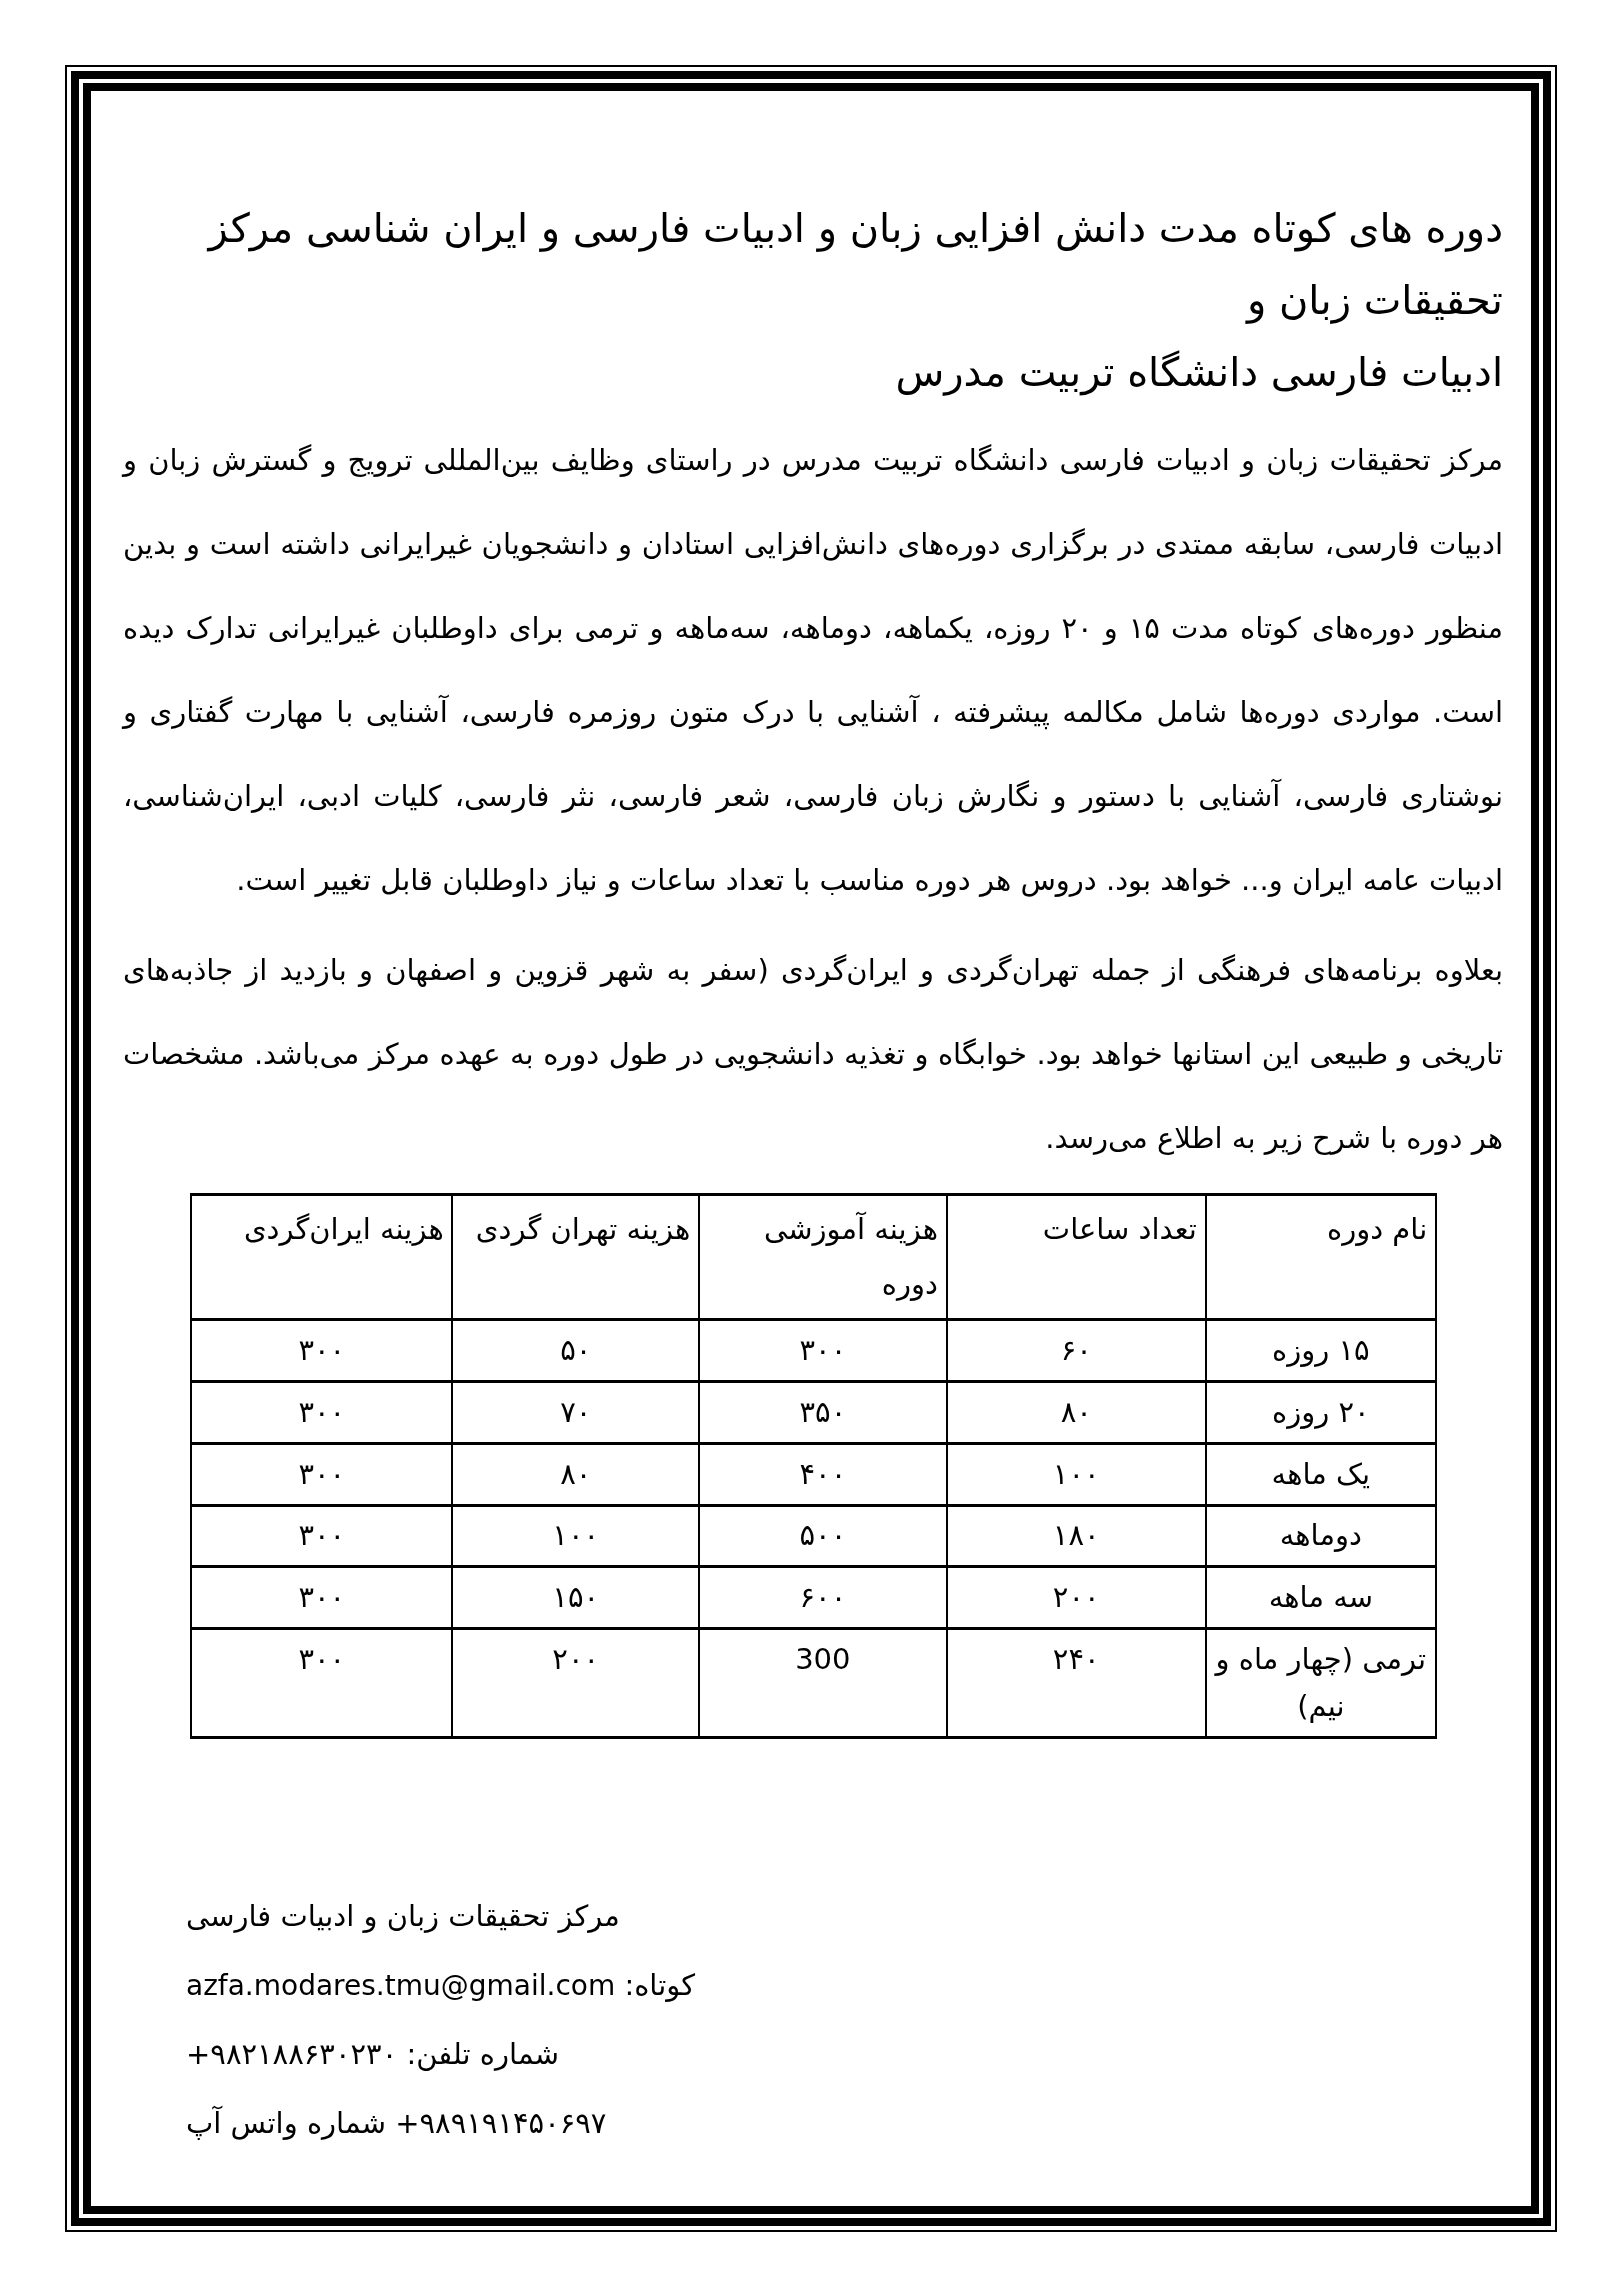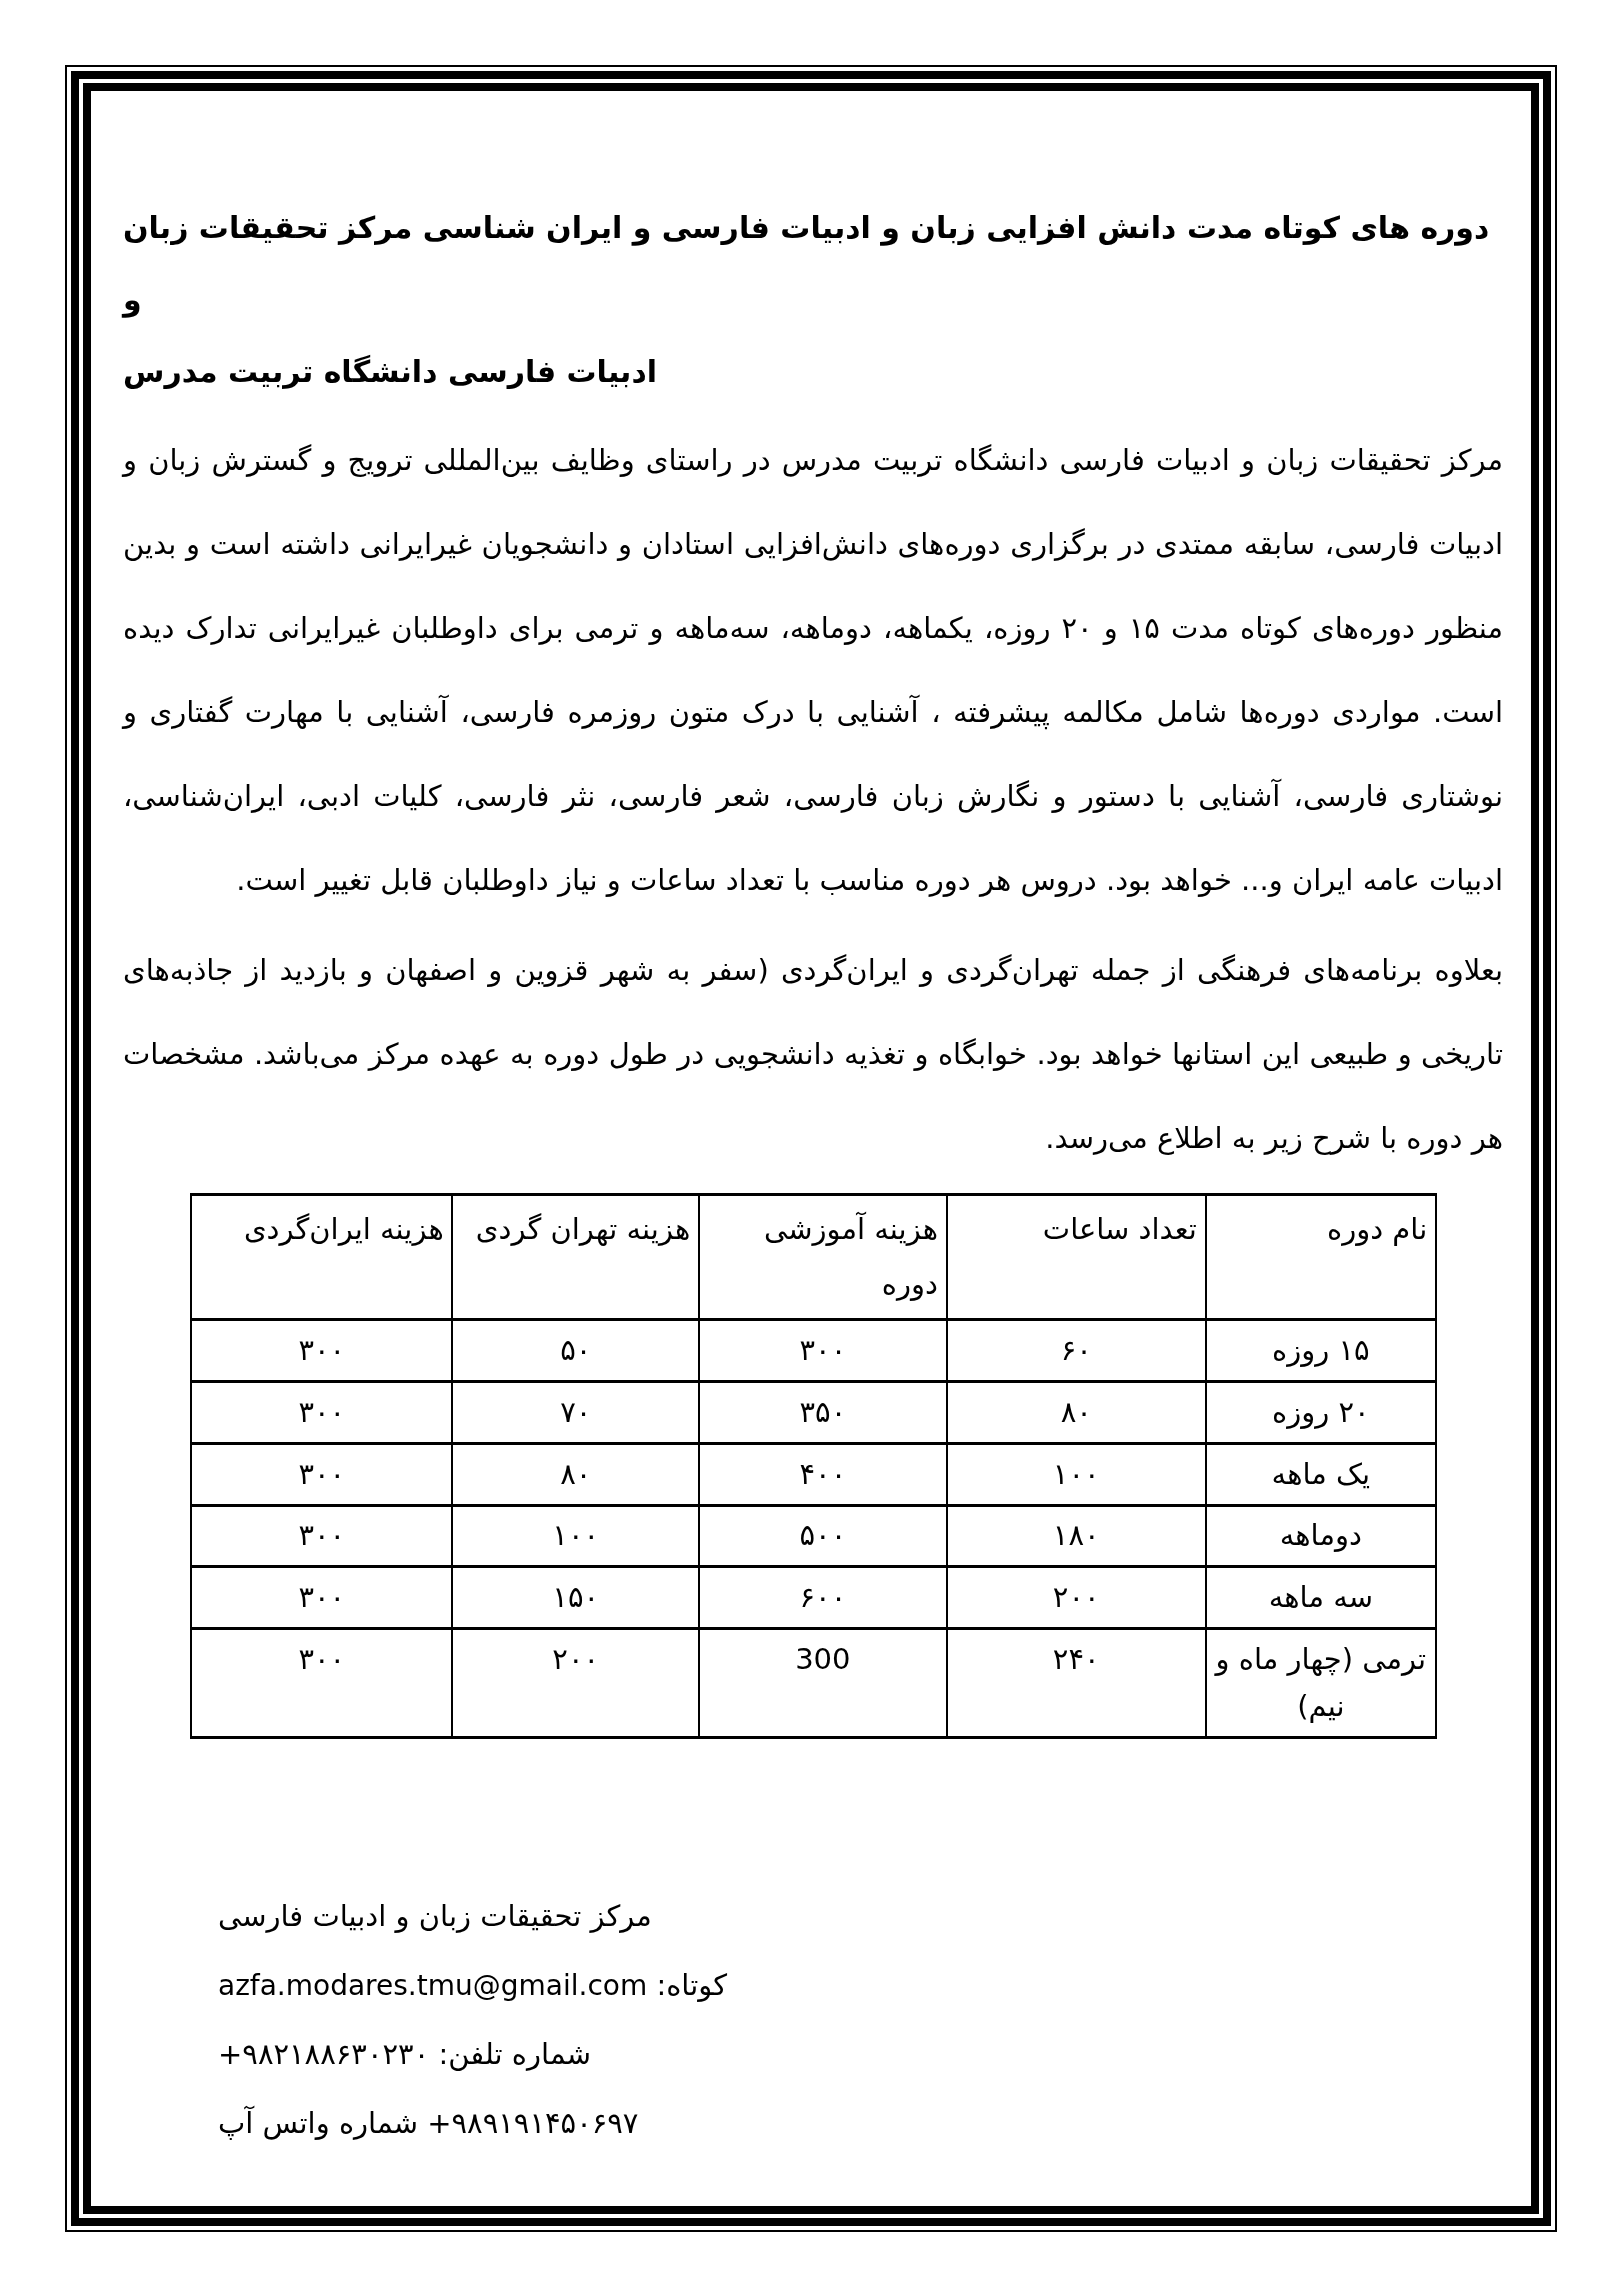--- a/index.html
+++ b/index.html
@@ -30,23 +30,23 @@
     position: absolute;
     left: 3.9px; top: 3.9px; right: 3.9px; bottom: 3.9px;
     border: 8.8px solid #000;
   }
   .content {
     position: absolute;
     left: 123px; right: 118px; top: 192px;
   }
   .title {
     direction: rtl;
-    text-align: left;
-    font-weight: bold;
-    font-size: 30px;
+    text-align: right;
+    font-weight: normal;
+    font-size: 40px;
     line-height: 72px;
   }
   .para {
     direction: rtl;
     text-align: justify;
     font-size: 29px;
     line-height: 84px;
   }
   .para1 { margin-top: 9.8px; }
   .para2 { margin-top: 5.9px; }
@@ -83,21 +83,21 @@
   td.c-name { text-align: center; padding-right: 13.7px; }
 
   .contact {
     direction: rtl;
     text-align: left;
     margin-top: 143px;
     padding-left: 63px;
     font-size: 29px;
     line-height: 69px;
   }
-  .contact .line { white-space: nowrap; margin-left: 32px; }
+  .contact .line { white-space: nowrap; }
   .latin {
     font-size: 28px;
     font-family: "DejaVu Sans", "Liberation Sans", sans-serif;
   }
 </style>
 </head>
 <body>
 
 <div class="frame1">
   <div class="frame2">

